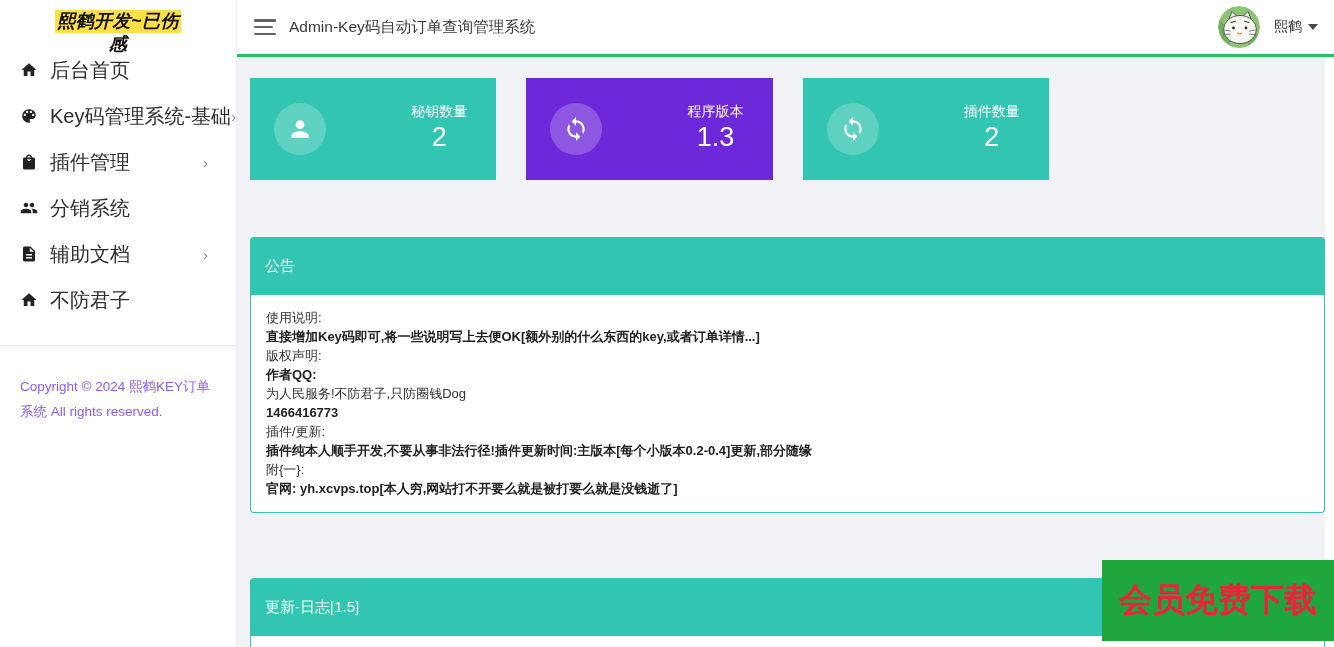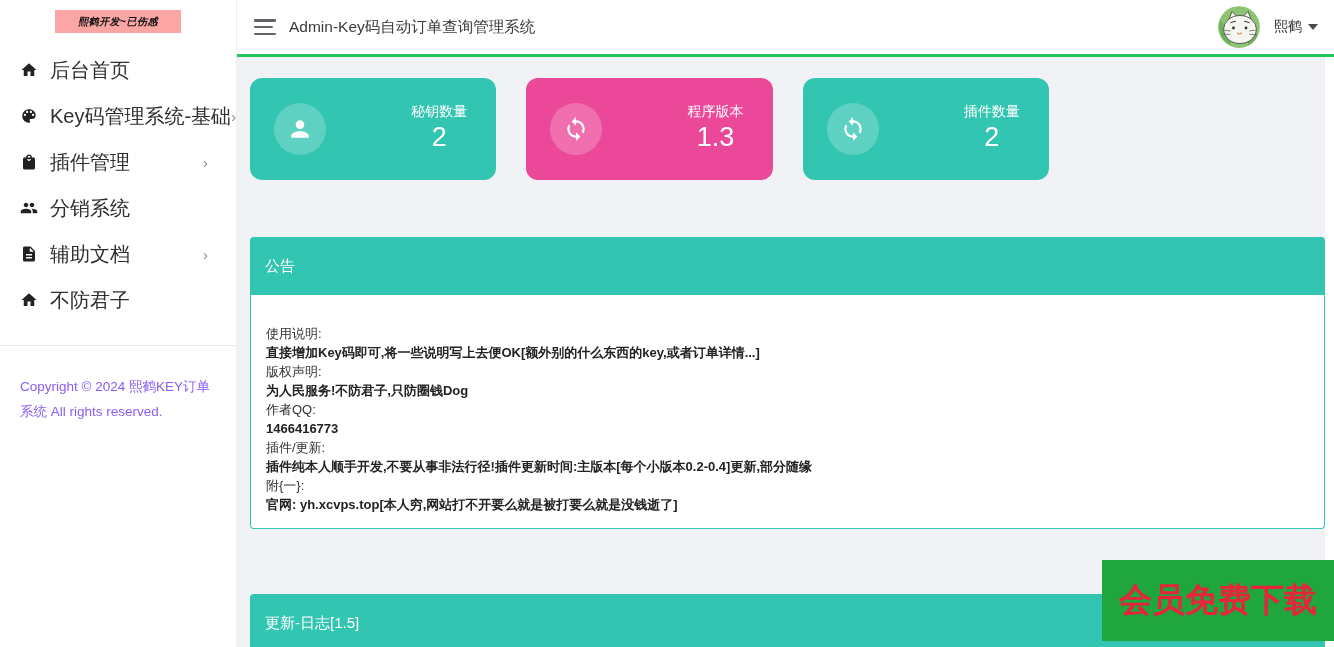--- a/index.html
+++ b/index.html
@@ -3,22 +3,22 @@
 <meta charset="utf-8">
 <style>
   * { margin:0; padding:0; box-sizing:border-box; }
   html,body { width:1334px; height:647px; overflow:hidden; background:#fff;
               font-family:"Liberation Sans", sans-serif; }
   .stage { position:relative; width:1334px; height:647px; }
 
   
   .sidebar { position:absolute; left:0; top:0; width:237px; height:647px;
              background:#fff; border-right:1px solid #efefef; z-index:3; }
-  .logo-banner { margin:10px auto 0; width:126px; height:23px; background:#fca5a5;
-                 color:#111; font-size:10px; font-weight:700; font-style:italic;
+  .logo-banner { margin:10px auto 0; width:126px; height:23px; background:#fde047;
+                 color:#111; font-size:18px; font-weight:700; font-style:italic;
                  text-align:center; line-height:23px; letter-spacing:0.5px; }
   .menu { margin-top:14px; }
   .menu-item { height:46px; display:flex; align-items:center; padding:0 28px 0 20px;
                cursor:pointer; color:#2f2f2f; }
   .menu-item .mi-icon { width:18px; height:18px; display:inline-flex; flex:0 0 18px; }
   .menu-item .mi-icon svg { width:18px; height:18px; fill:#222; }
   .menu-item .mi-label { margin-left:12px; font-size:20px; white-space:nowrap; }
   .menu-item .mi-chevron { margin-left:auto; color:#8a8a8a; font-size:15px; line-height:1; }
   .side-divider { margin-top:22px; border-top:1px solid #e9e9e9; }
   .copyright { padding:28px 20px 0; font-size:13.5px; line-height:25px; color:#8b5cf6; }
@@ -37,36 +37,36 @@
   .user-menu { display:flex; align-items:center; margin-left:14px; cursor:pointer;
                font-size:14px; color:#2f2f2f;font-family:Liberation Mono, monospace; }
   .caret { width:0; height:0; border-left:5px solid transparent; border-right:5px solid transparent;
            border-top:6px solid #4a4a4a; margin-left:6px; }
 
   
   .main { position:absolute; left:237px; top:57px; right:0; bottom:0; background:#f0f2f5;
           padding:21px 9px 0 13px; overflow:hidden; }
 
   .cards { display:grid; grid-template-columns:repeat(4,1fr); gap:30px; }
-  .card { height:102px; border-radius:12px; display:flex; align-items:center; color:#fff;gap:20px; }
+  .card { height:102px; border-radius:0; display:flex; align-items:center; color:#fff;gap:20px; }
   .card--teal { background:#32c5b1; }
-  .card--purple { background:#ec4899; }
+  .card--purple { background:#6d28d9; }
   .card-iconwrap { width:52px; height:52px; border-radius:50%; background:rgba(255,255,255,.22);
                    margin-left:24px; display:flex; align-items:center; justify-content:center; }
   .card-iconwrap svg { width:26px; height:26px; fill:#fff; }
   .card-text { margin-left:auto; margin-right:29px; display:flex; flex-direction:column;
                align-items:center; }
   .card-label { font-size:14px; }
   .card-value { font-size:27px; font-weight:400; line-height:1.25; }
 
   .panel { margin-top:57px; }
   .panel-header { height:58px; background:#32c5b1; border-radius:4px 4px 0 0; color:#fff;
                   display:flex; align-items:center; padding:0 15px; font-size:15px; }
   .panel-body { background:#fff; border:1px solid #32c5b1; border-top:none;
-                border-radius:0 0 4px 4px; padding:29px 15px 14px; color:#333; }
+                border-radius:0 0 4px 4px; padding:13px 15px 14px; color:#333; }
   .ann-line { font-size:13px; line-height:19px; white-space:nowrap; }
   .ann-line:nth-child(even) { font-weight:700; color:#222; }
 
   .panel2 { margin-top:65px; }
   .panel2 .panel-body { border-radius:0; border-bottom:none; height:80px; padding-top:17px; }
   .feature-row { font-size:13px; color:#333; }
   .feature-link { color:#0000ee; text-decoration:underline; cursor:pointer; }
 
   
   .scroll-strip { position:absolute; right:0; top:57px; width:9px; height:590px;
@@ -211,22 +211,22 @@
         </div>
       </div>
     </div>
 
     <section class="panel">
       <div class="panel-header">公告</div>
       <div class="panel-body">
         <div class="ann-line">使用说明:</div>
         <div class="ann-line">直接增加Key码即可,将一些说明写上去便OK[额外别的什么东西的key,或者订单详情...]</div>
         <div class="ann-line">版权声明:</div>
+        <div class="ann-line">作者QQ:</div>
         <div class="ann-line">为人民服务!不防君子,只防圈钱Dog</div>
-        <div class="ann-line">作者QQ:</div>
         <div class="ann-line">1466416773</div>
         <div class="ann-line">插件/更新:</div>
         <div class="ann-line">插件纯本人顺手开发,不要从事非法行径!插件更新时间:主版本[每个小版本0.2-0.4]更新,部分随缘</div>
         <div class="ann-line">附{一}:</div>
         <div class="ann-line">官网: yh.xcvps.top[本人穷,网站打不开要么就是被打要么就是没钱逝了]</div>
       </div>
     </section>
 
     <section class="panel panel2">
       <div class="panel-header">更新-日志[1.5]</div>

